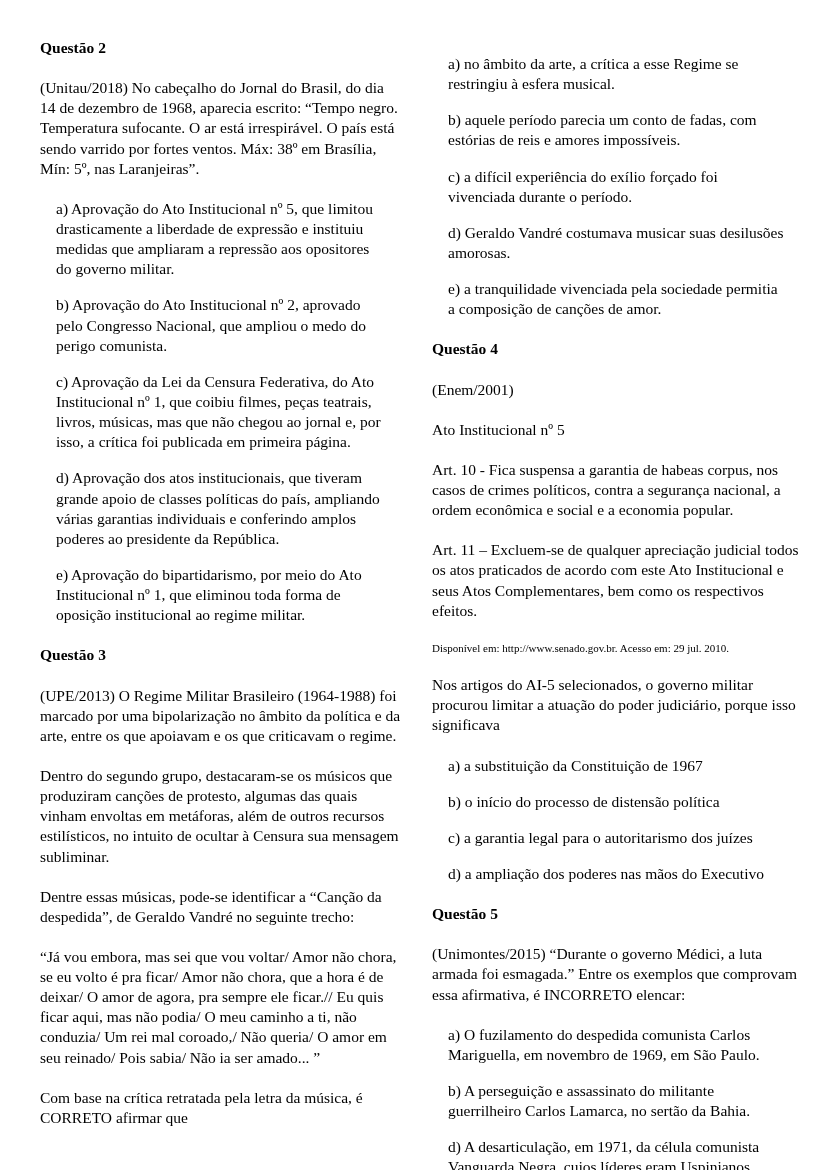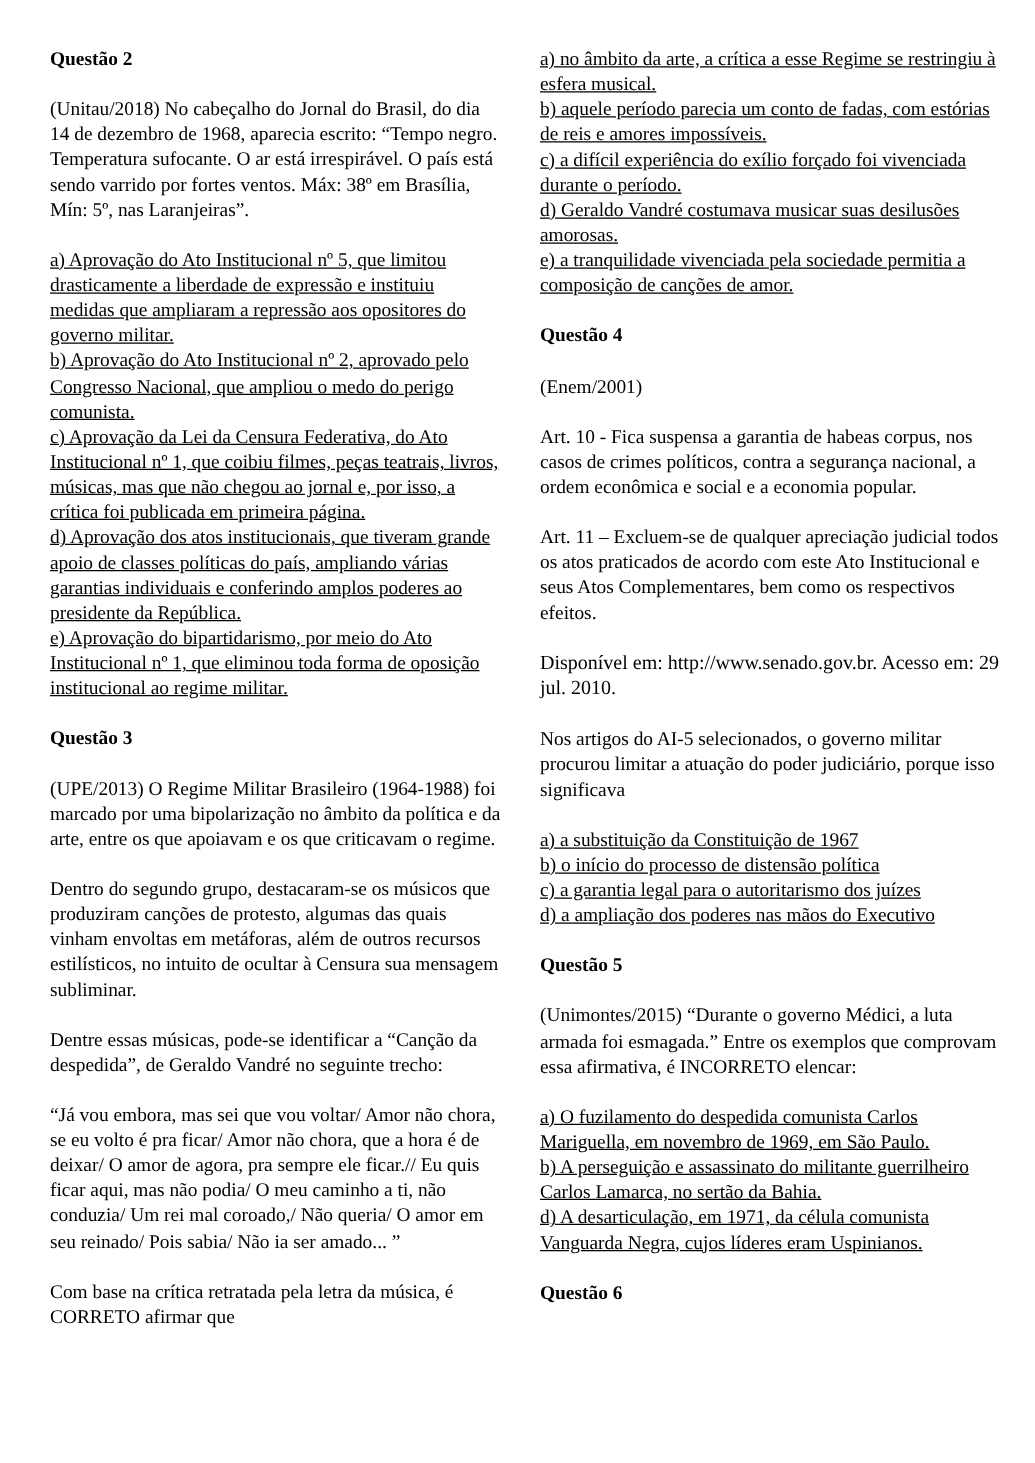--- a/index.html
+++ b/index.html
@@ -30,25 +30,24 @@
     font-size: 15.5px;
     margin: 0 0 20px 0;
   }
   .para {
     margin: 0 0 20px 0;
   }
   .options {
     margin: 0 0 20px 0;
   }
   .option {
-    margin: 0;
-    text-decoration: underline;
+    margin: 16px;
   }
   .source {
-    font-size: 16px;
+    font-size: 11px;
     margin: 0 0 20px 0;
   }
 </style>
 </head>
 <body>
 
 <div class="page">
 
   <div class="col col-left">
     <h2 class="qh">Questão 2</h2>
@@ -71,20 +70,21 @@
   <div class="col col-right">
     <div class="options">
       <div class="option">a) no âmbito da arte, a crítica a esse Regime se restringiu à esfera musical.</div>
       <div class="option">b) aquele período parecia um conto de fadas, com estórias de reis e amores impossíveis.</div>
       <div class="option">c) a difícil experiência do exílio forçado foi vivenciada durante o período.</div>
       <div class="option">d) Geraldo Vandré costumava musicar suas desilusões amorosas.</div>
       <div class="option">e) a tranquilidade vivenciada pela sociedade permitia a composição de canções de amor.</div>
     </div>
     <h2 class="qh">Questão 4</h2>
     <p class="para">(Enem/2001)</p>
+    <p class="para">Ato Institucional nº 5</p>
     <p class="para">Art. 10 - Fica suspensa a garantia de habeas corpus, nos casos de crimes políticos, contra a segurança nacional, a ordem econômica e social e a economia popular.</p>
     <p class="para">Art. 11 – Excluem-se de qualquer apreciação judicial todos os atos praticados de acordo com este Ato Institucional e seus Atos Complementares, bem como os respectivos efeitos.</p>
     <p class="source">Disponível em: http://www.senado.gov.br. Acesso em: 29 jul. 2010.</p>
     <p class="para">Nos artigos do AI-5 selecionados, o governo militar procurou limitar a atuação do poder judiciário, porque isso significava</p>
     <div class="options">
       <div class="option">a) a substituição da Constituição de 1967</div>
       <div class="option">b) o início do processo de distensão política</div>
       <div class="option">c) a garantia legal para o autoritarismo dos juízes</div>
       <div class="option">d) a ampliação dos poderes nas mãos do Executivo</div>
     </div>

